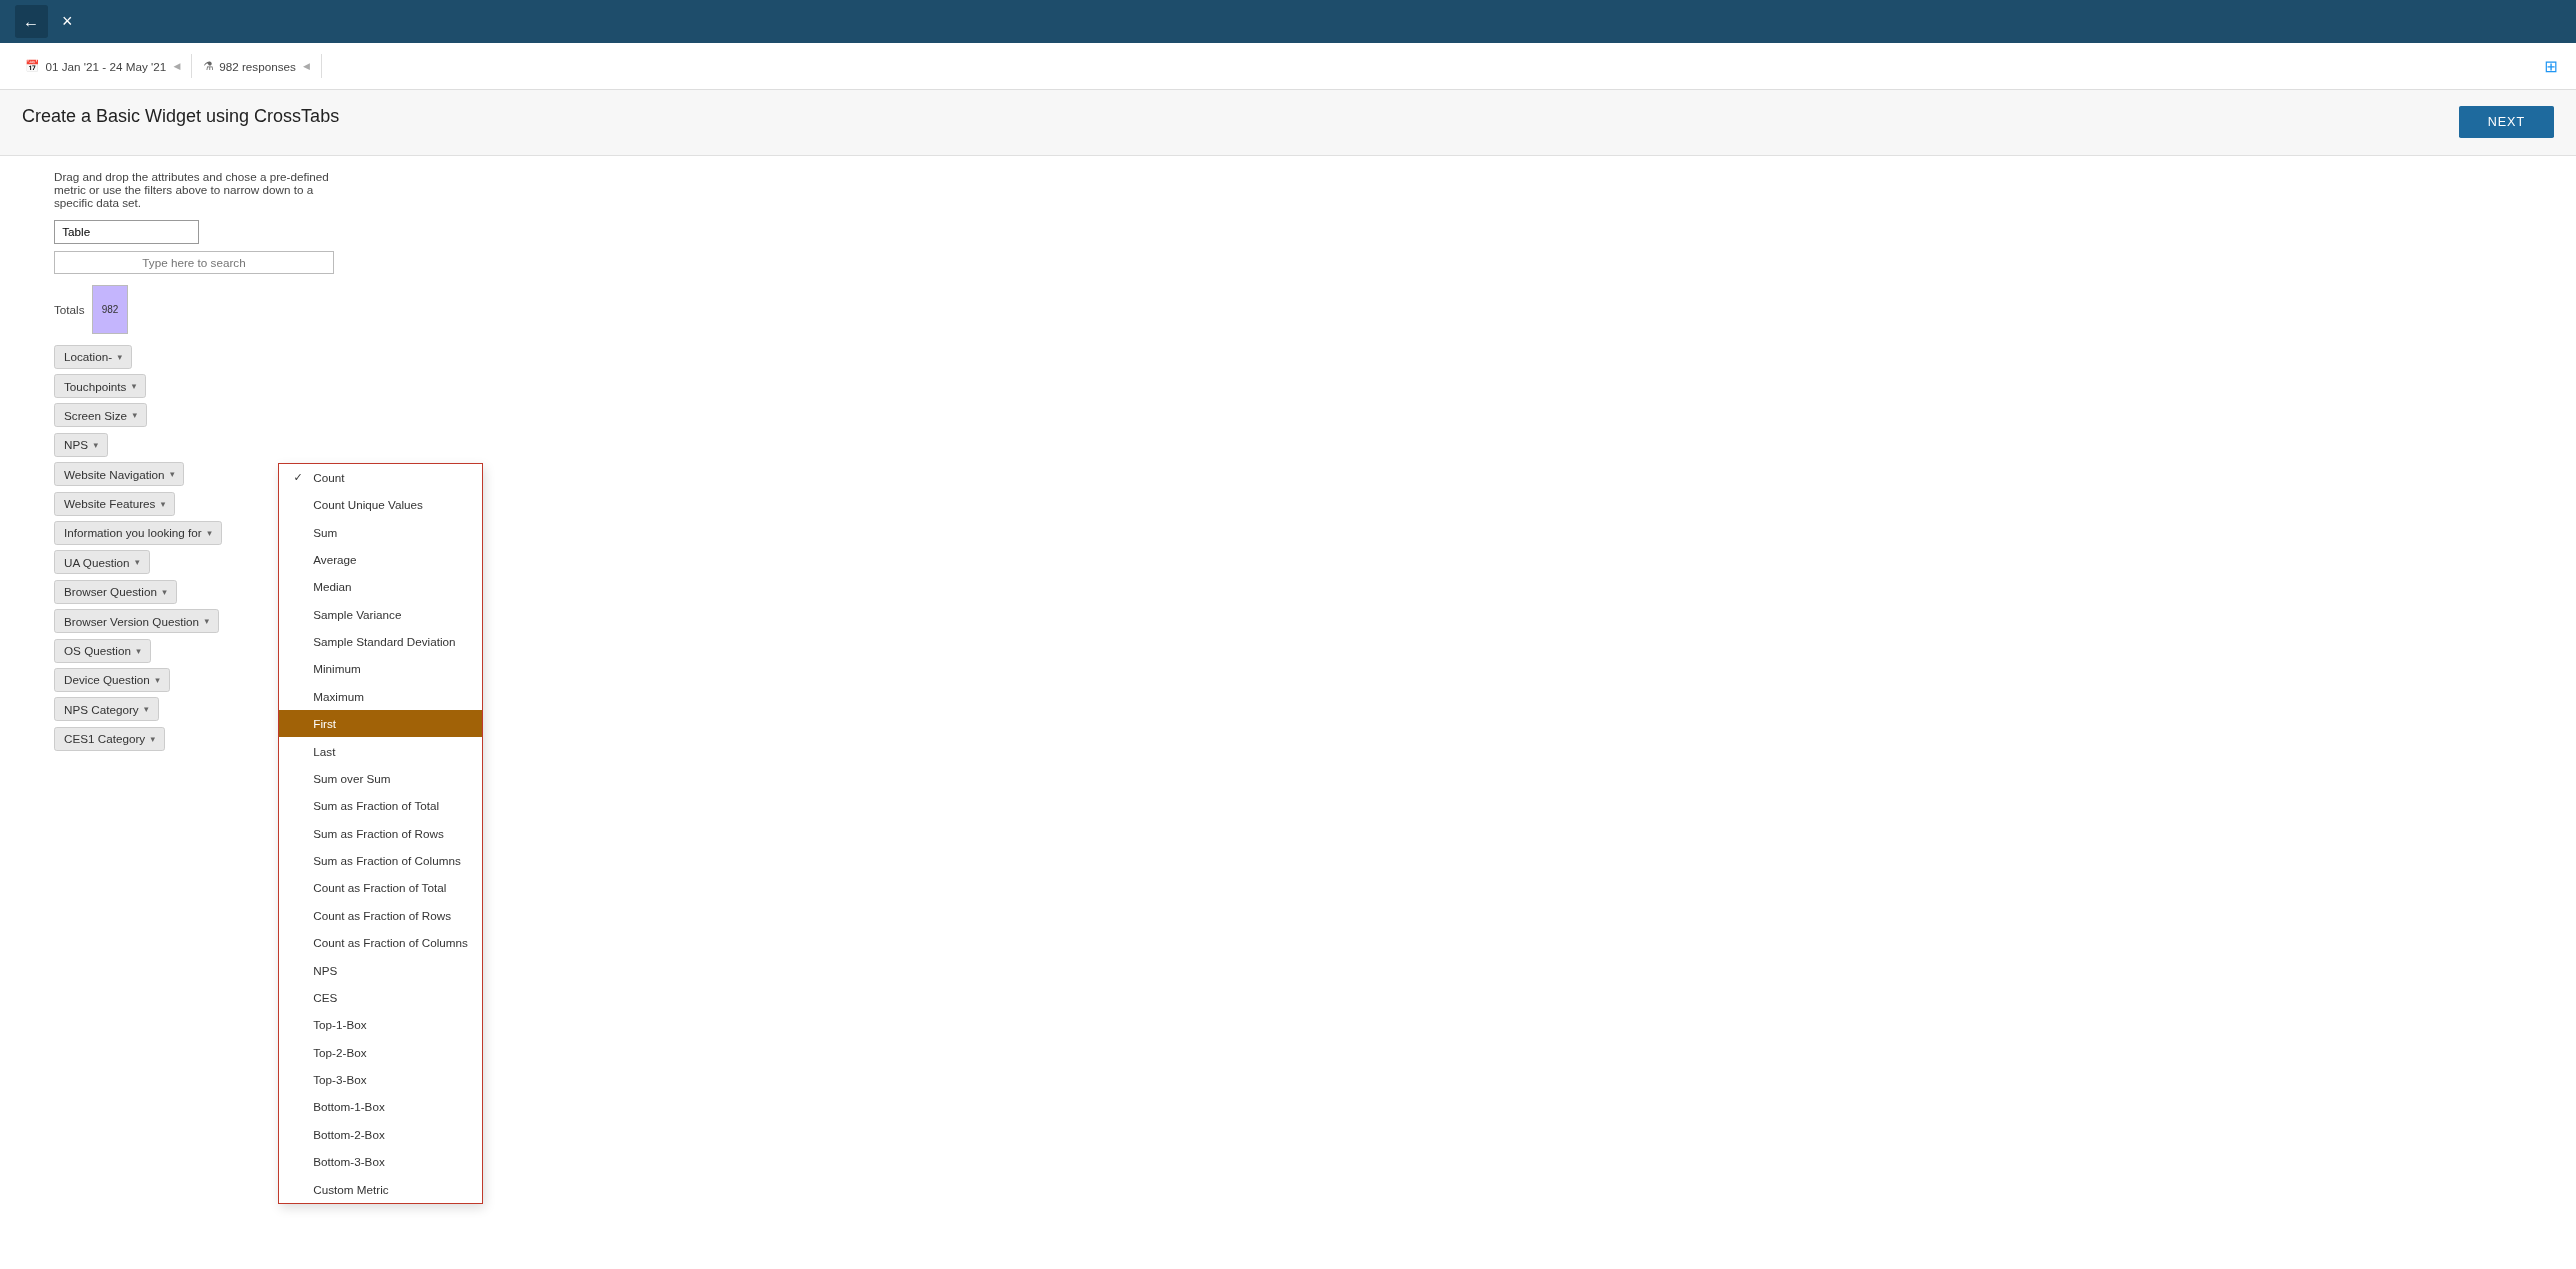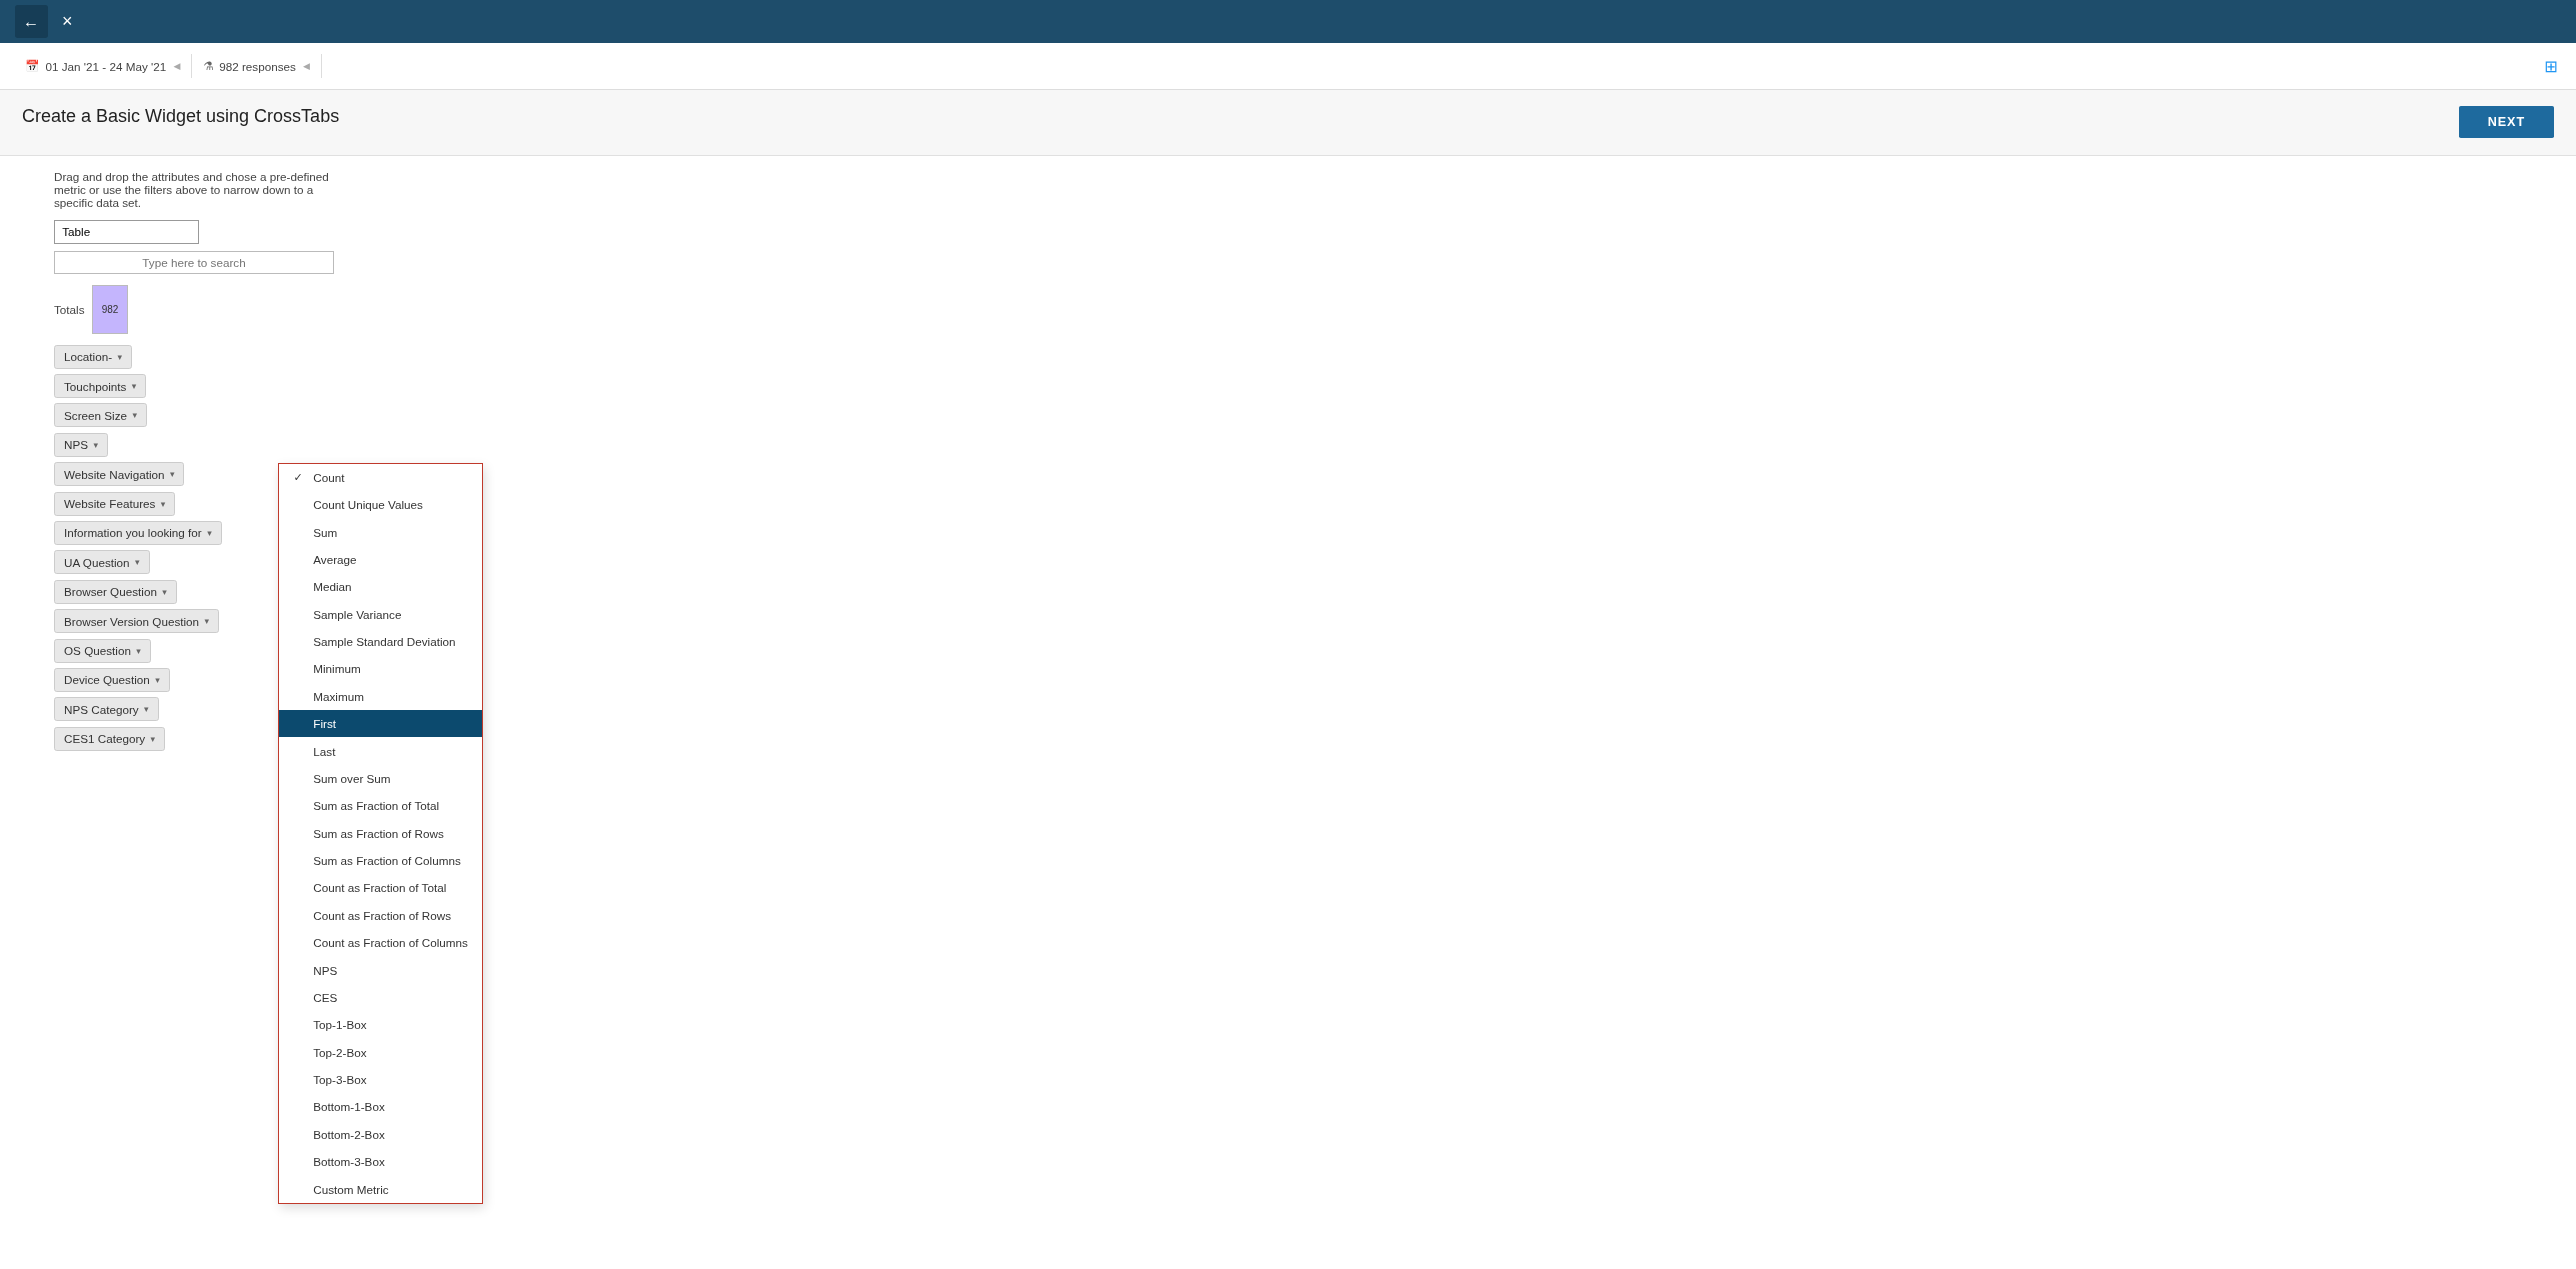--- a/index.html
+++ b/index.html
@@ -37,21 +37,21 @@
     .filter-stack-icon { color: #2196f3; font-size: 16.3px; margin-right: 3.6px; }
 
     
     .sub-header {
       background: #f7f7f7; padding: 16.3px 22px; border-bottom: 0.9px solid #e0e0e0;
       display: flex; justify-content: space-between; flex-shrink: 0;
     }
     .sub-header-title { font-size: 18px; font-weight: 400; color: #222; }
     .next-btn {
       background: #1e6a9e; color: #fff; border: none; padding: 9px 29px;
-      font-size: 12.6px; font-weight: 700; cursor: pointer; letter-spacing: 0.9px; border-radius: 1.8px;
+      font-size: 12.6px; font-weight: 400; cursor: pointer; letter-spacing: 0.9px; border-radius: 1.8px;
     }
 
     
     .main-content { display: flex; flex: 1; overflow: hidden; padding: 14.5px 22px; gap: 14.5px; }
 
     
     .left-panel { width: 280px; flex-shrink: 0; display: flex; flex-direction: column; gap: 7.2px; margin-left: 32px; }
 
     .instructions { font-size: 11.7px; color: #444; margin-bottom: 3.6px; }
 
@@ -79,21 +79,21 @@
     
     .dropdown-overlay {
       position: absolute; top: 307px; left: 278px; z-index: 100;
       background: #fff; border: 1.8px solid #c0392b; min-width: 199px;
       box-shadow: 1.8px 3.6px 11px rgba(0,0,0,0.15);
     }
     .dropdown-item {
       padding: 7.2px 14.5px; font-size: 11.7px; cursor: pointer; color: #333;
       display: flex; align-items: center; gap: 7.2px;
     }
-    .dropdown-item.selected { background: #0c4a6e; color: #fff; text-align: right; }
+    .dropdown-item.selected { background: #a16207; color: #fff; text-align: right; }
     .dropdown-item .check { font-size: 11px; width: 12.6px; }
 
     
     .right-panel { flex: 1; }
   </style>
 </head>
 <body>
 
 <div class="app-container">
 

